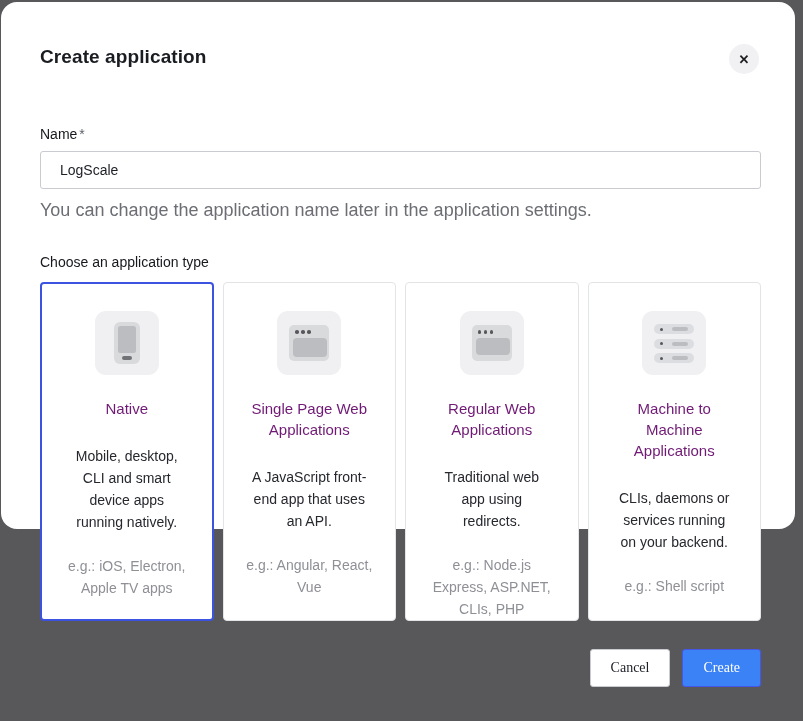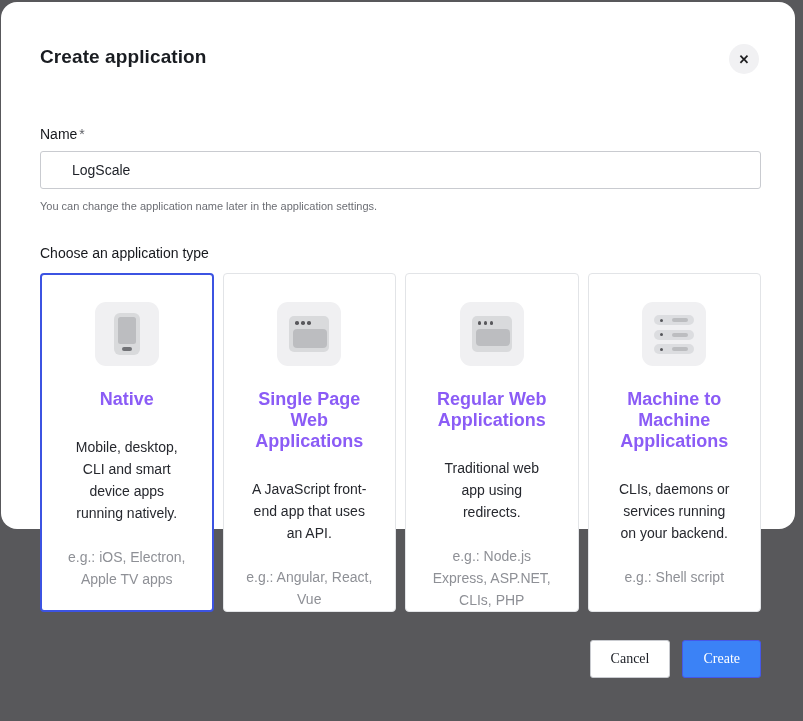--- a/index.html
+++ b/index.html
@@ -34,25 +34,25 @@
   }
 
   
   .name-section { margin-top: 52px; }
   .field-label { font-size: 14px; color: #16181d; }
   .required-mark { color: #5f6167; margin-left: 2px; }
   .name-input {
     margin-top: 9px;
     width: 721px; height: 38px;
     border: 1px solid #c9cbd0; border-radius: 3px;
-    padding: 0 31px; font-size: 14px; color: #1c1f26;
+    padding: 0 19px; font-size: 14px; color: #1c1f26;
     font-family: "Liberation Sans", sans-serif;
     outline: none; display: block; background: #fff;
   }
-  .helper-text { margin-top: 11px; font-size: 11px; color: #6c6e74; }
+  .helper-text { margin-top: 11px; font-size: 18px; color: #6c6e74; }
 
   
   .type-section { margin-top: 33px; }
   .cards {
     margin-top: 12px;
     display: grid;
     grid-template-columns: repeat(4, 1fr);
     gap: 9px;
     width: 721px;
     height: 335px;
@@ -61,21 +61,21 @@
     background: #fff;
     border: 1px solid #e2e4e7;
     border-radius: 4px;
     padding-top: 28px;
     text-align: center;
     cursor: pointer;
   }
   .card.selected { border: 2px solid #3c53e2; padding-top: 27px; }
   .card-title {
     margin: 23px auto 0; max-width: 118px;
-    font-size: 18px; font-weight: 700; color: #8b5cf6; line-height: 21px;
+    font-size: 15px; font-weight: 400; color: #701a75; line-height: 21px;
   }
   .card-desc {
     margin: 26px auto 0; max-width: 121px;
     font-size: 14px; color: #26282e; line-height: 22px;
   }
   .card-example {
     margin: 22px auto 0; max-width: 127px;
     font-size: 14px; color: #8e9096; line-height: 22px;
   }
 

